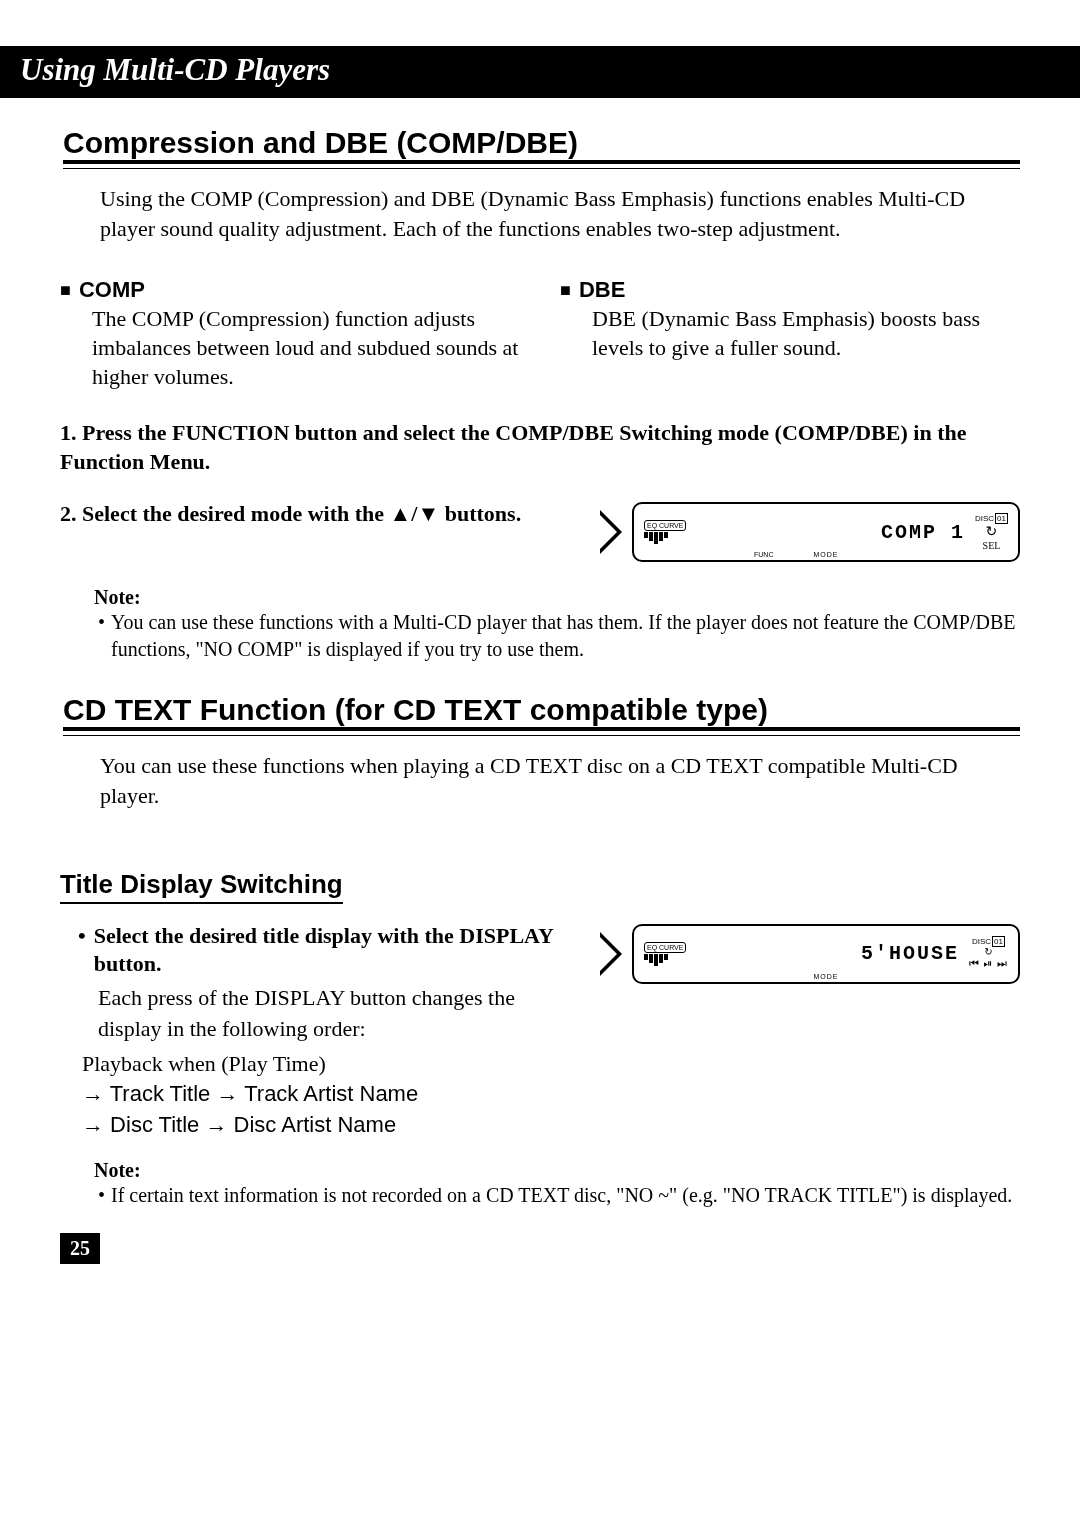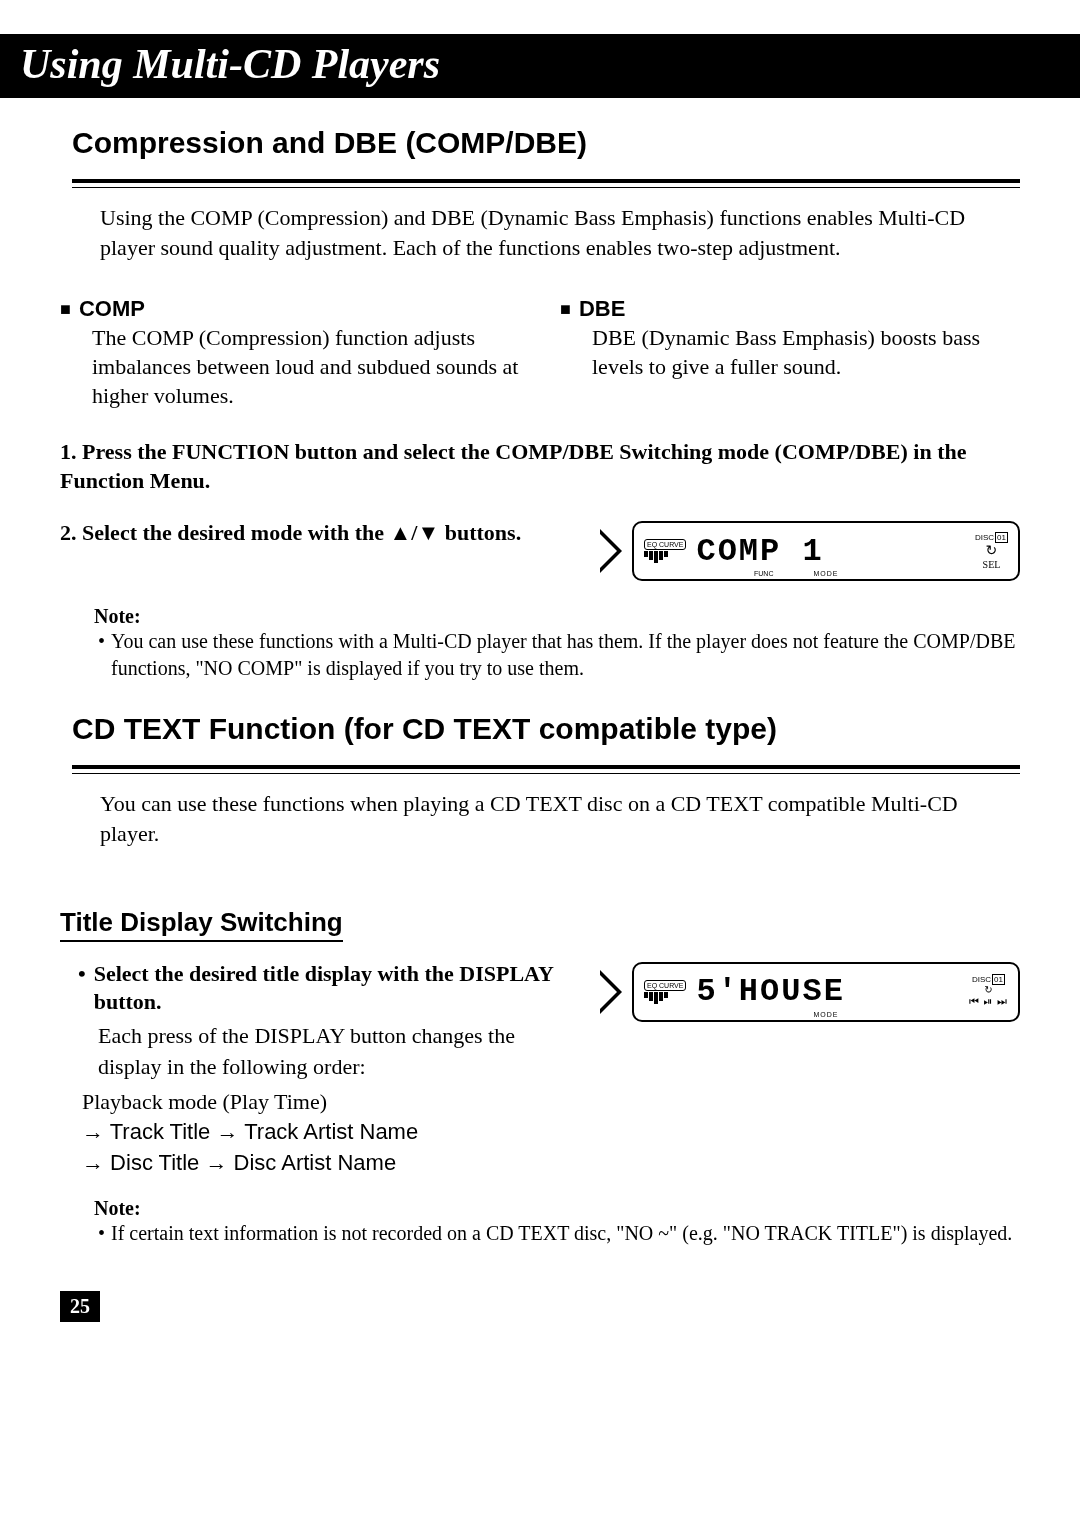--- a/index.html
+++ b/index.html
@@ -12,30 +12,30 @@
   }
   .page {
     padding: 30px 60px 30px 60px;
     box-sizing: border-box;
   }
   .chapter-bar {
     background: #000;
     color: #fff;
     font-style: italic;
     font-weight: bold;
-    font-size: 42px;
+    font-size: 31px;
     padding: 6px 33px 10px 20px;
-    margin: 4px -60px 28px -60px;
+    margin: 16px -60px 28px -60px;
   }
   h1.section {
     font-family: Arial, Helvetica, sans-serif;
     font-weight: bold;
     font-size: 30px;
-    margin: 0 0 4px 12px;
-    padding-bottom: 19px;
+    margin: 0 0 4px 3px;
+    padding-bottom: 0;
     border-bottom: 4px solid #000;
     position: relative;
   }
   h1.section::after {
     content: "";
     display: block;
     position: absolute;
     left: 0; right: 0;
     bottom: -9px;
     border-bottom: 1px solid #000;
@@ -180,24 +180,24 @@
     margin-top:1px;
     display:flex;
     gap:1px;
   }
   .lcd .eq-bars span{
     width:4px;background:#000;display:inline-block;
   }
   .lcd .main-text{
     font-family: "Courier New", monospace;
     font-weight:bold;
-    font-size:32px;
+    font-size:20px;
     letter-spacing:2px;
     flex:1;
-    text-align:left;
+    text-align:right;
   }
   .lcd .small-icons{
     font-size:14px;
     display:flex;
     flex-direction:column;
     align-items:center;
     gap:0;
   }
   .lcd .mode-label{
     position:absolute;
@@ -209,21 +209,21 @@
     letter-spacing:1px;
   }
   .lcd .func-label{
     position:absolute;
     bottom:2px;
     left:120px;
     font-size:7px;
     font-family:Arial,sans-serif;
   }
   .page-footer {
-    margin-top: 44px;
+    margin-top: 24px;
   }
   .page-num {
     background: #000;
     color: #fff;
     font-weight: bold;
     display: inline-block;
     padding: 4px 10px;
     font-size: 20px;
   }
   .bullet-step{
@@ -322,21 +322,21 @@
   <div class="step-row" style="margin-top:12px;">
     <div class="step-text" style="margin-left:18px;">
       <div class="bullet-step">
         <span class="dot">•</span>
         <span>Select the desired title display with the DISPLAY button.</span>
       </div>
       <div class="step-body" style="margin-left:20px;font-weight:normal;">
         <div>Each press of the DISPLAY button changes the display in the following order:</div>
       </div>
       <div style="margin-left:4px;font-size:22px;margin-top:4px;line-height:1.4;">
-        <div>Playback mode (Play Time)</div>
+        <div>Playback when (Play Time)</div>
         <div class="arrow">→ Track Title → Track Artist Name</div>
         <div class="arrow">→ Disc Title → Disc Artist Name</div>
       </div>
     </div>
     <div class="display-illustration">
       <div class="tri"></div>
       <div class="lcd">
         <div>
           <div class="eq">EQ CURVE</div>
           <div class="eq-bars">

